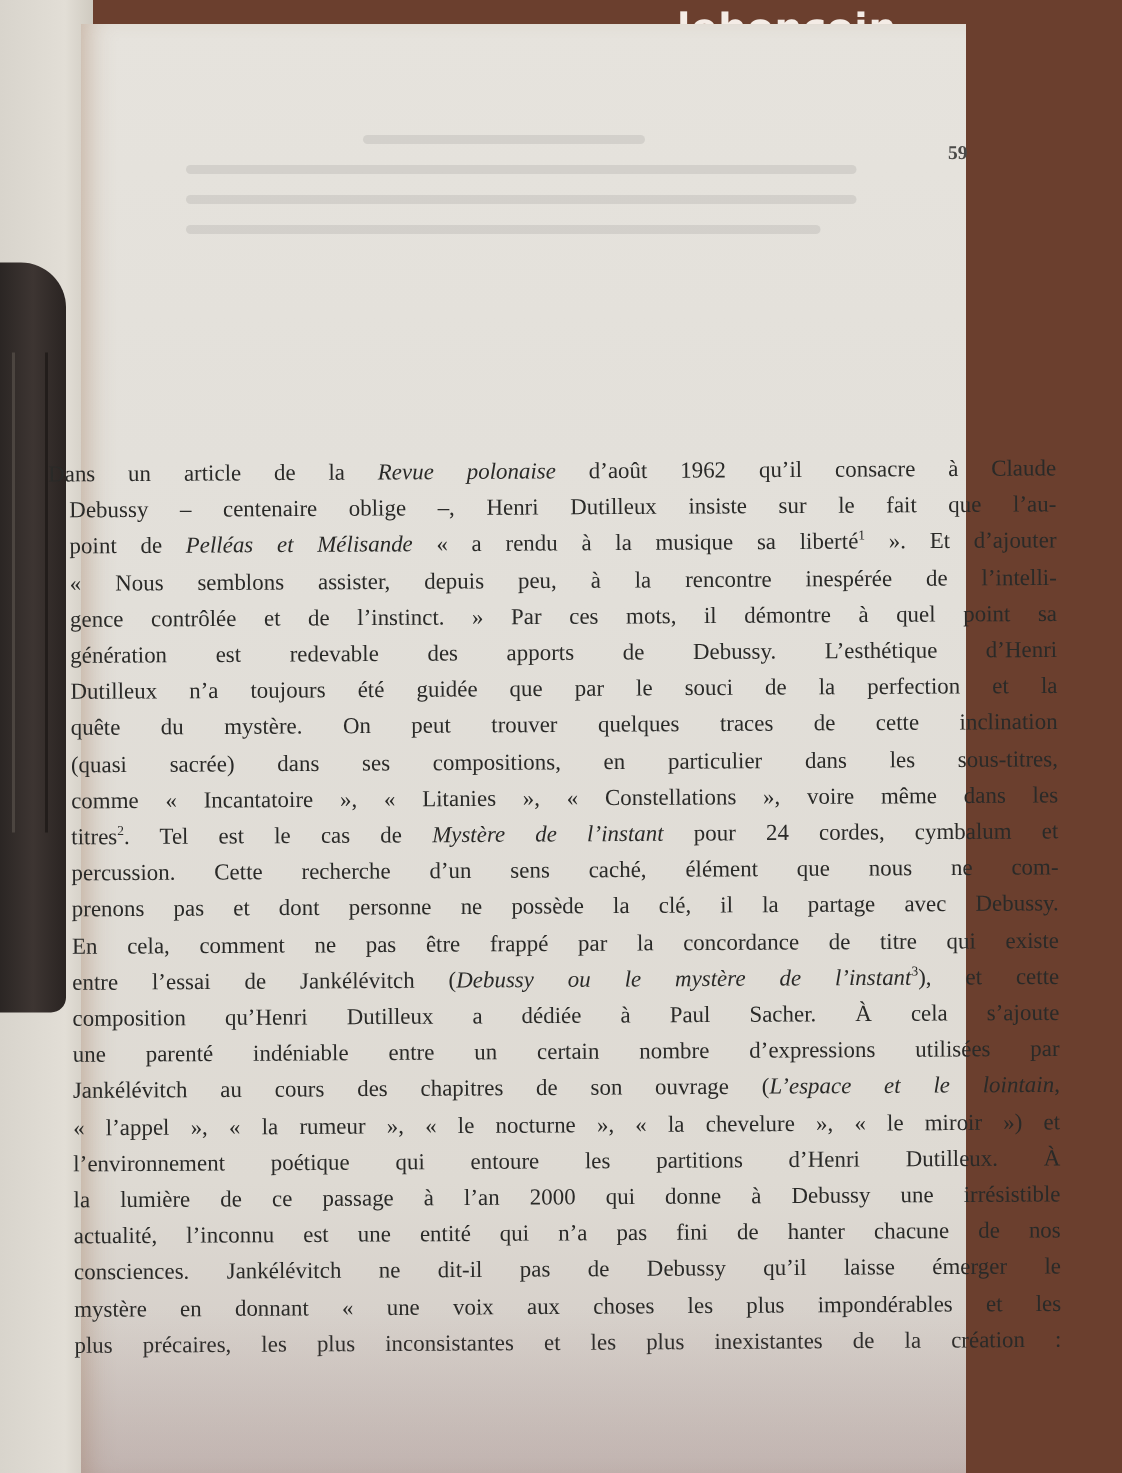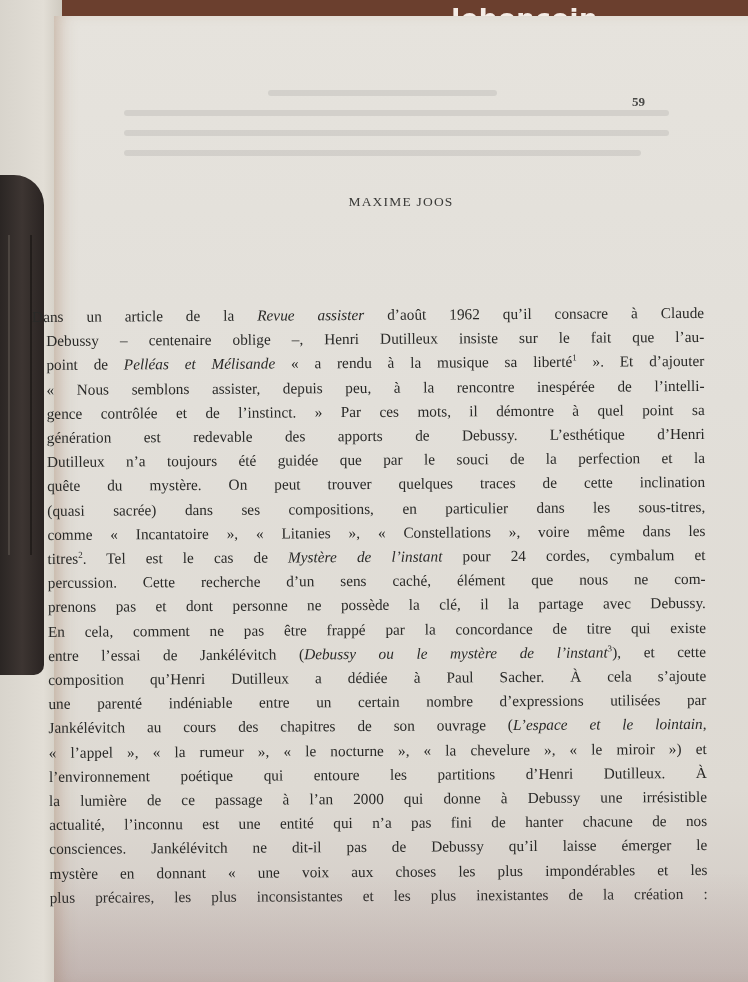--- a/index.html
+++ b/index.html
@@ -25,21 +25,21 @@
       position:absolute; left:0; top:175px; width:44px; height:500px;
       background: linear-gradient(90deg,#2b2624,#3d3532 50%,#2a2422);
       border-radius: 0 30px 10px 0;
     }
     .left-object::after {
       content:""; position:absolute; left:8px; top:60px; width:20px; height:320px;
       border-left:2px solid #57504a; border-right:2px solid #1b1715;
       opacity:.7;
     }
     .page {
-      position:absolute; left:54px; top:16px; width:694px; height:966px;
+      position:absolute; left:54px; top:16px; width:590px; height:966px;
       background: linear-gradient(180deg,#e6e3dd 0%,#e2dfd9 40%,#dedad3 80%,#cfc7c2 100%);
       box-shadow: inset 14px 0 18px -10px rgba(160,120,90,.45);
     }
     .page::after {
       content:""; position:absolute; left:0; right:0; bottom:0; height:110px;
       background: linear-gradient(180deg, rgba(0,0,0,0), rgba(150,120,120,.25));
     }
     .ghost {
       position:absolute; left:70px; right:50px; top:60px; height:130px;
       opacity:.12;
@@ -80,26 +80,25 @@
 <div class="left-object"></div>
 
 <div class="page">
   <div class="ghost">
     <div style="width:40%;margin-left:25%"></div>
     <div style="width:95%"></div>
     <div style="width:95%"></div>
     <div style="width:90%"></div>
   </div>
   <div class="page-number">59</div>
-  <div class="author">MAXIME JOOS</div>
   <div class="title">
   </div>
 
   <div class="body-text">
-    <span class="line first"><span>Dans un article de la </span><span class="it">Revue assister</span><span> d’août 1962 qu’il consacre à Claude</span></span>
+    <span class="line first"><span>Dans un article de la </span><span class="it">Revue polonaise</span><span> d’août 1962 qu’il consacre à Claude</span></span>
     <span class="line"><span>Debussy – centenaire oblige –, Henri Dutilleux insiste sur le fait que l’au-</span></span>
     <span class="line"><span>point de </span><span class="it">Pelléas et Mélisande</span><span> « a rendu à la musique sa liberté</span><sup>1</sup><span> ». Et d’ajouter</span></span>
     <span class="line"><span>« Nous semblons assister, depuis peu, à la rencontre inespérée de l’intelli-</span></span>
     <span class="line"><span>gence contrôlée et de l’instinct. » Par ces mots, il démontre à quel point sa</span></span>
     <span class="line"><span>génération est redevable des apports de Debussy. L’esthétique d’Henri</span></span>
     <span class="line"><span>Dutilleux n’a toujours été guidée que par le souci de la perfection et la</span></span>
     <span class="line"><span>quête du mystère. On peut trouver quelques traces de cette inclination</span></span>
     <span class="line"><span>(quasi sacrée) dans ses compositions, en particulier dans les sous-titres,</span></span>
     <span class="line"><span>comme « Incantatoire », « Litanies », « Constellations », voire même dans les</span></span>
     <span class="line"><span>titres</span><sup>2</sup><span>. Tel est le cas de </span><span class="it">Mystère de l’instant</span><span> pour 24 cordes, cymbalum et</span></span>

